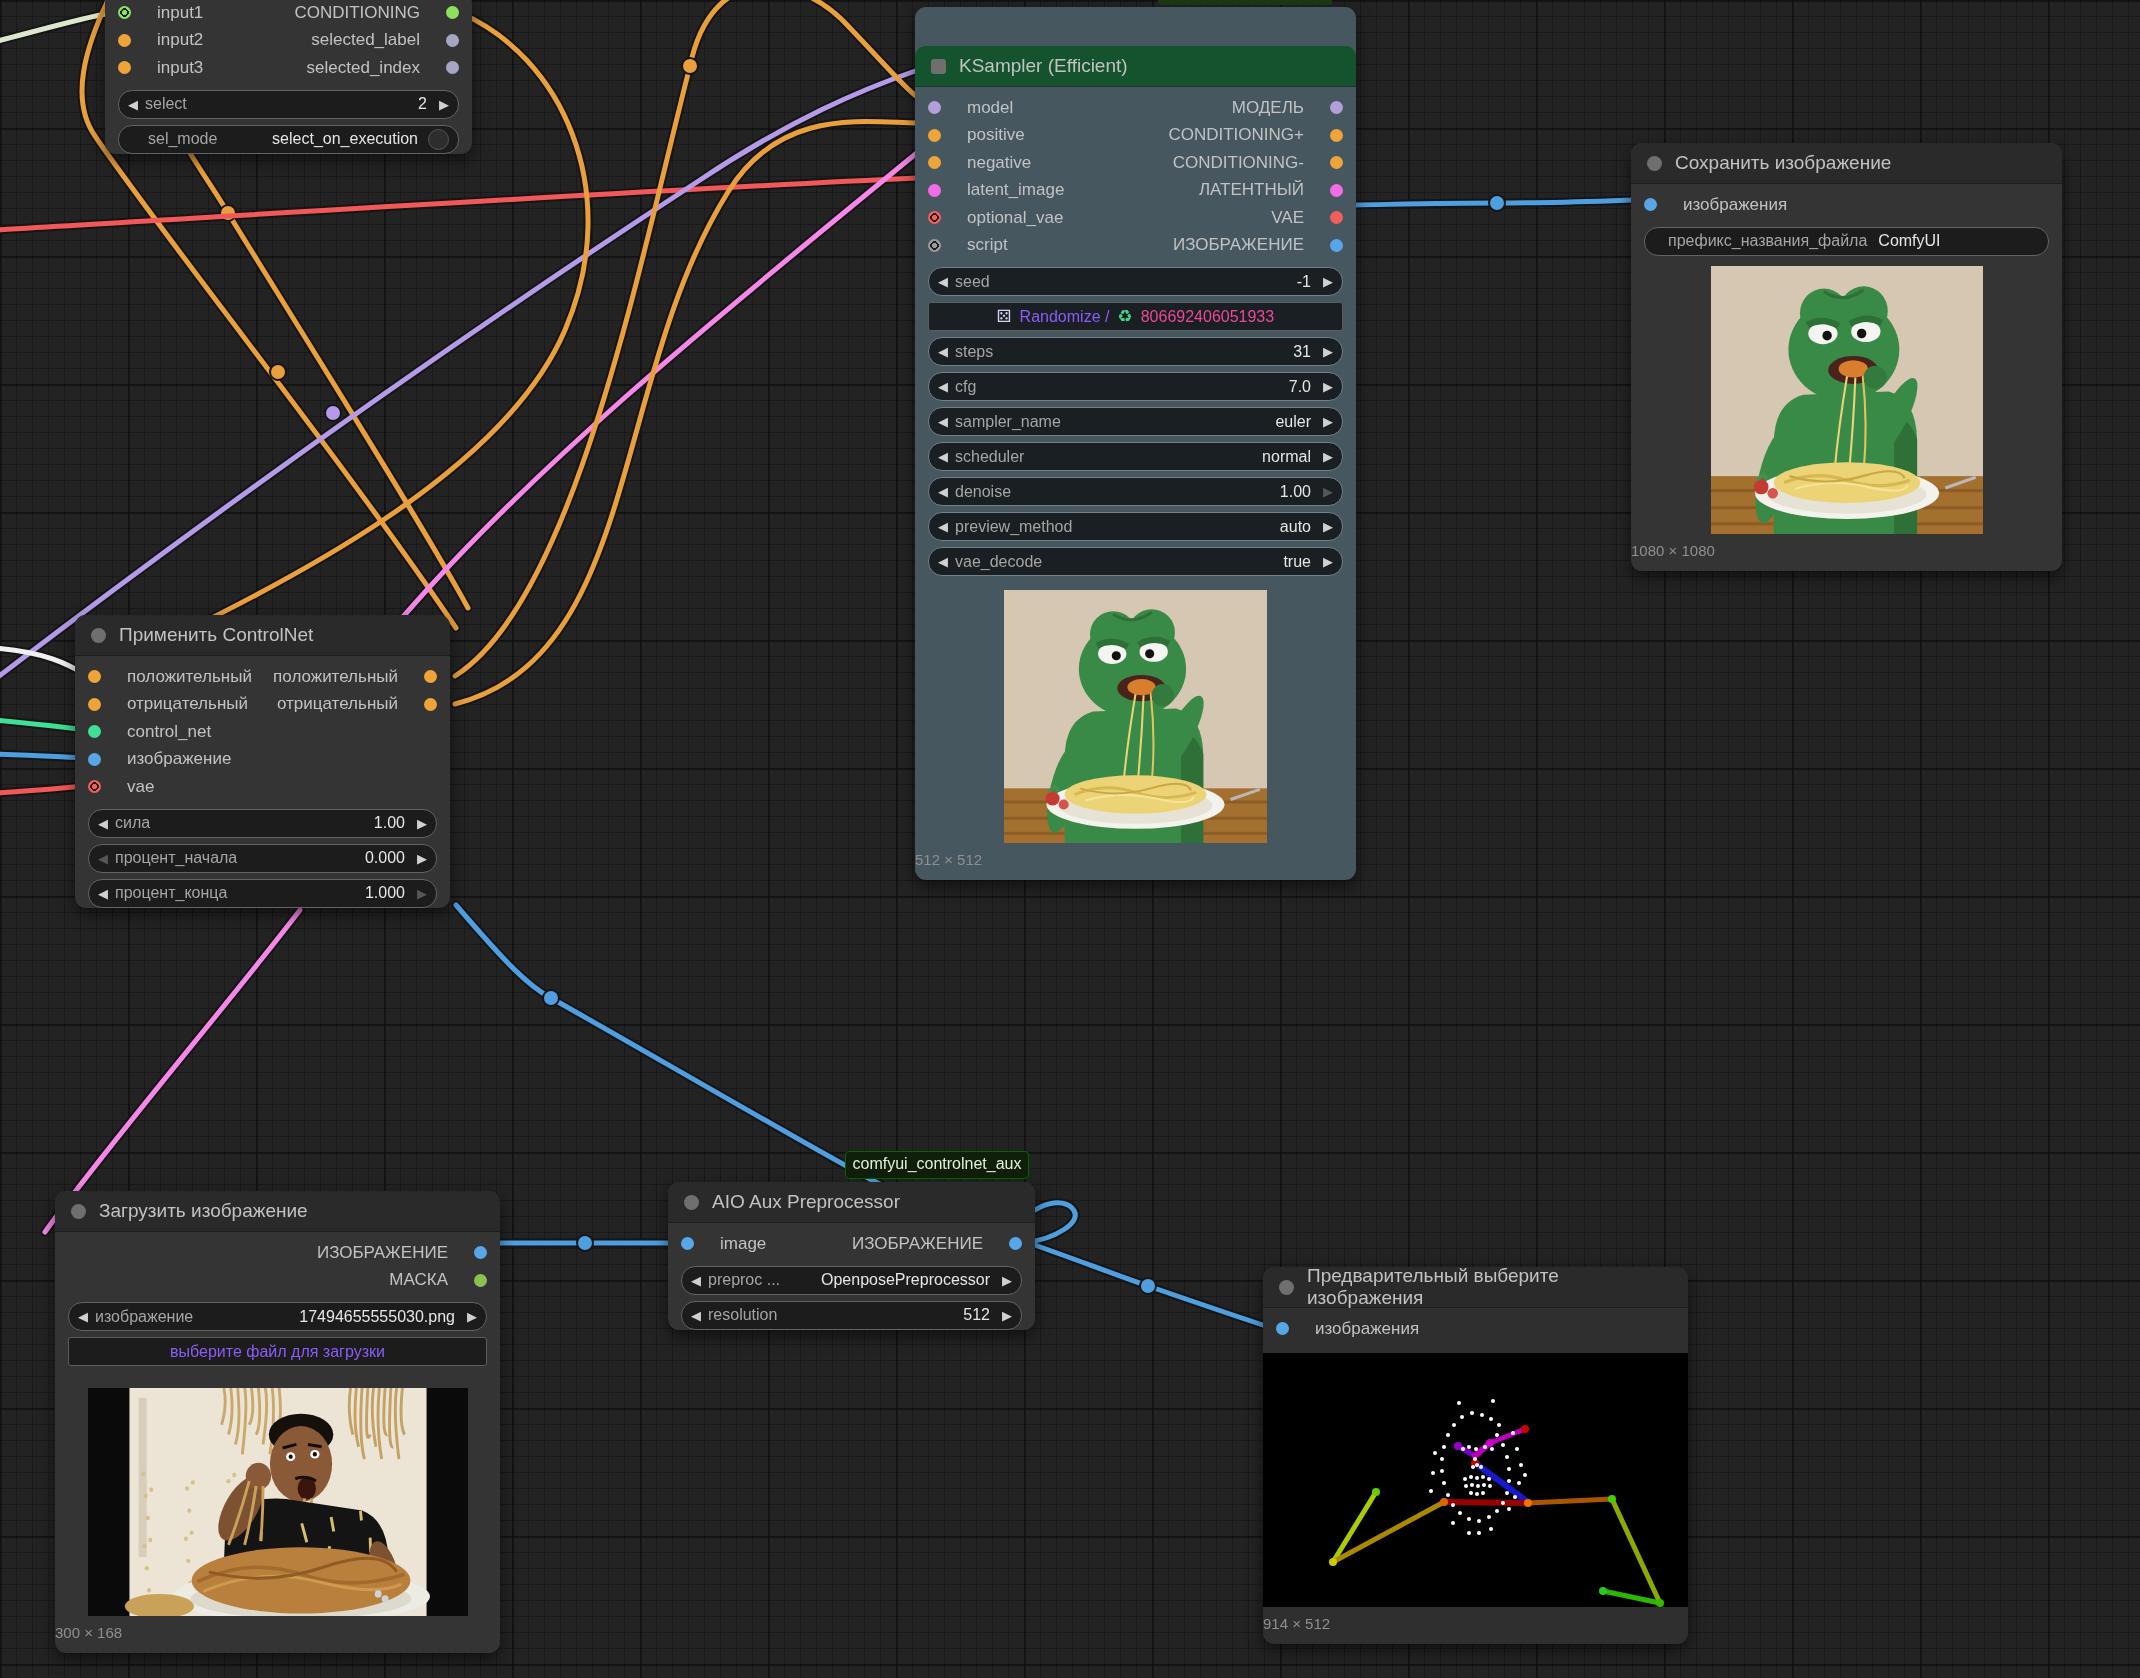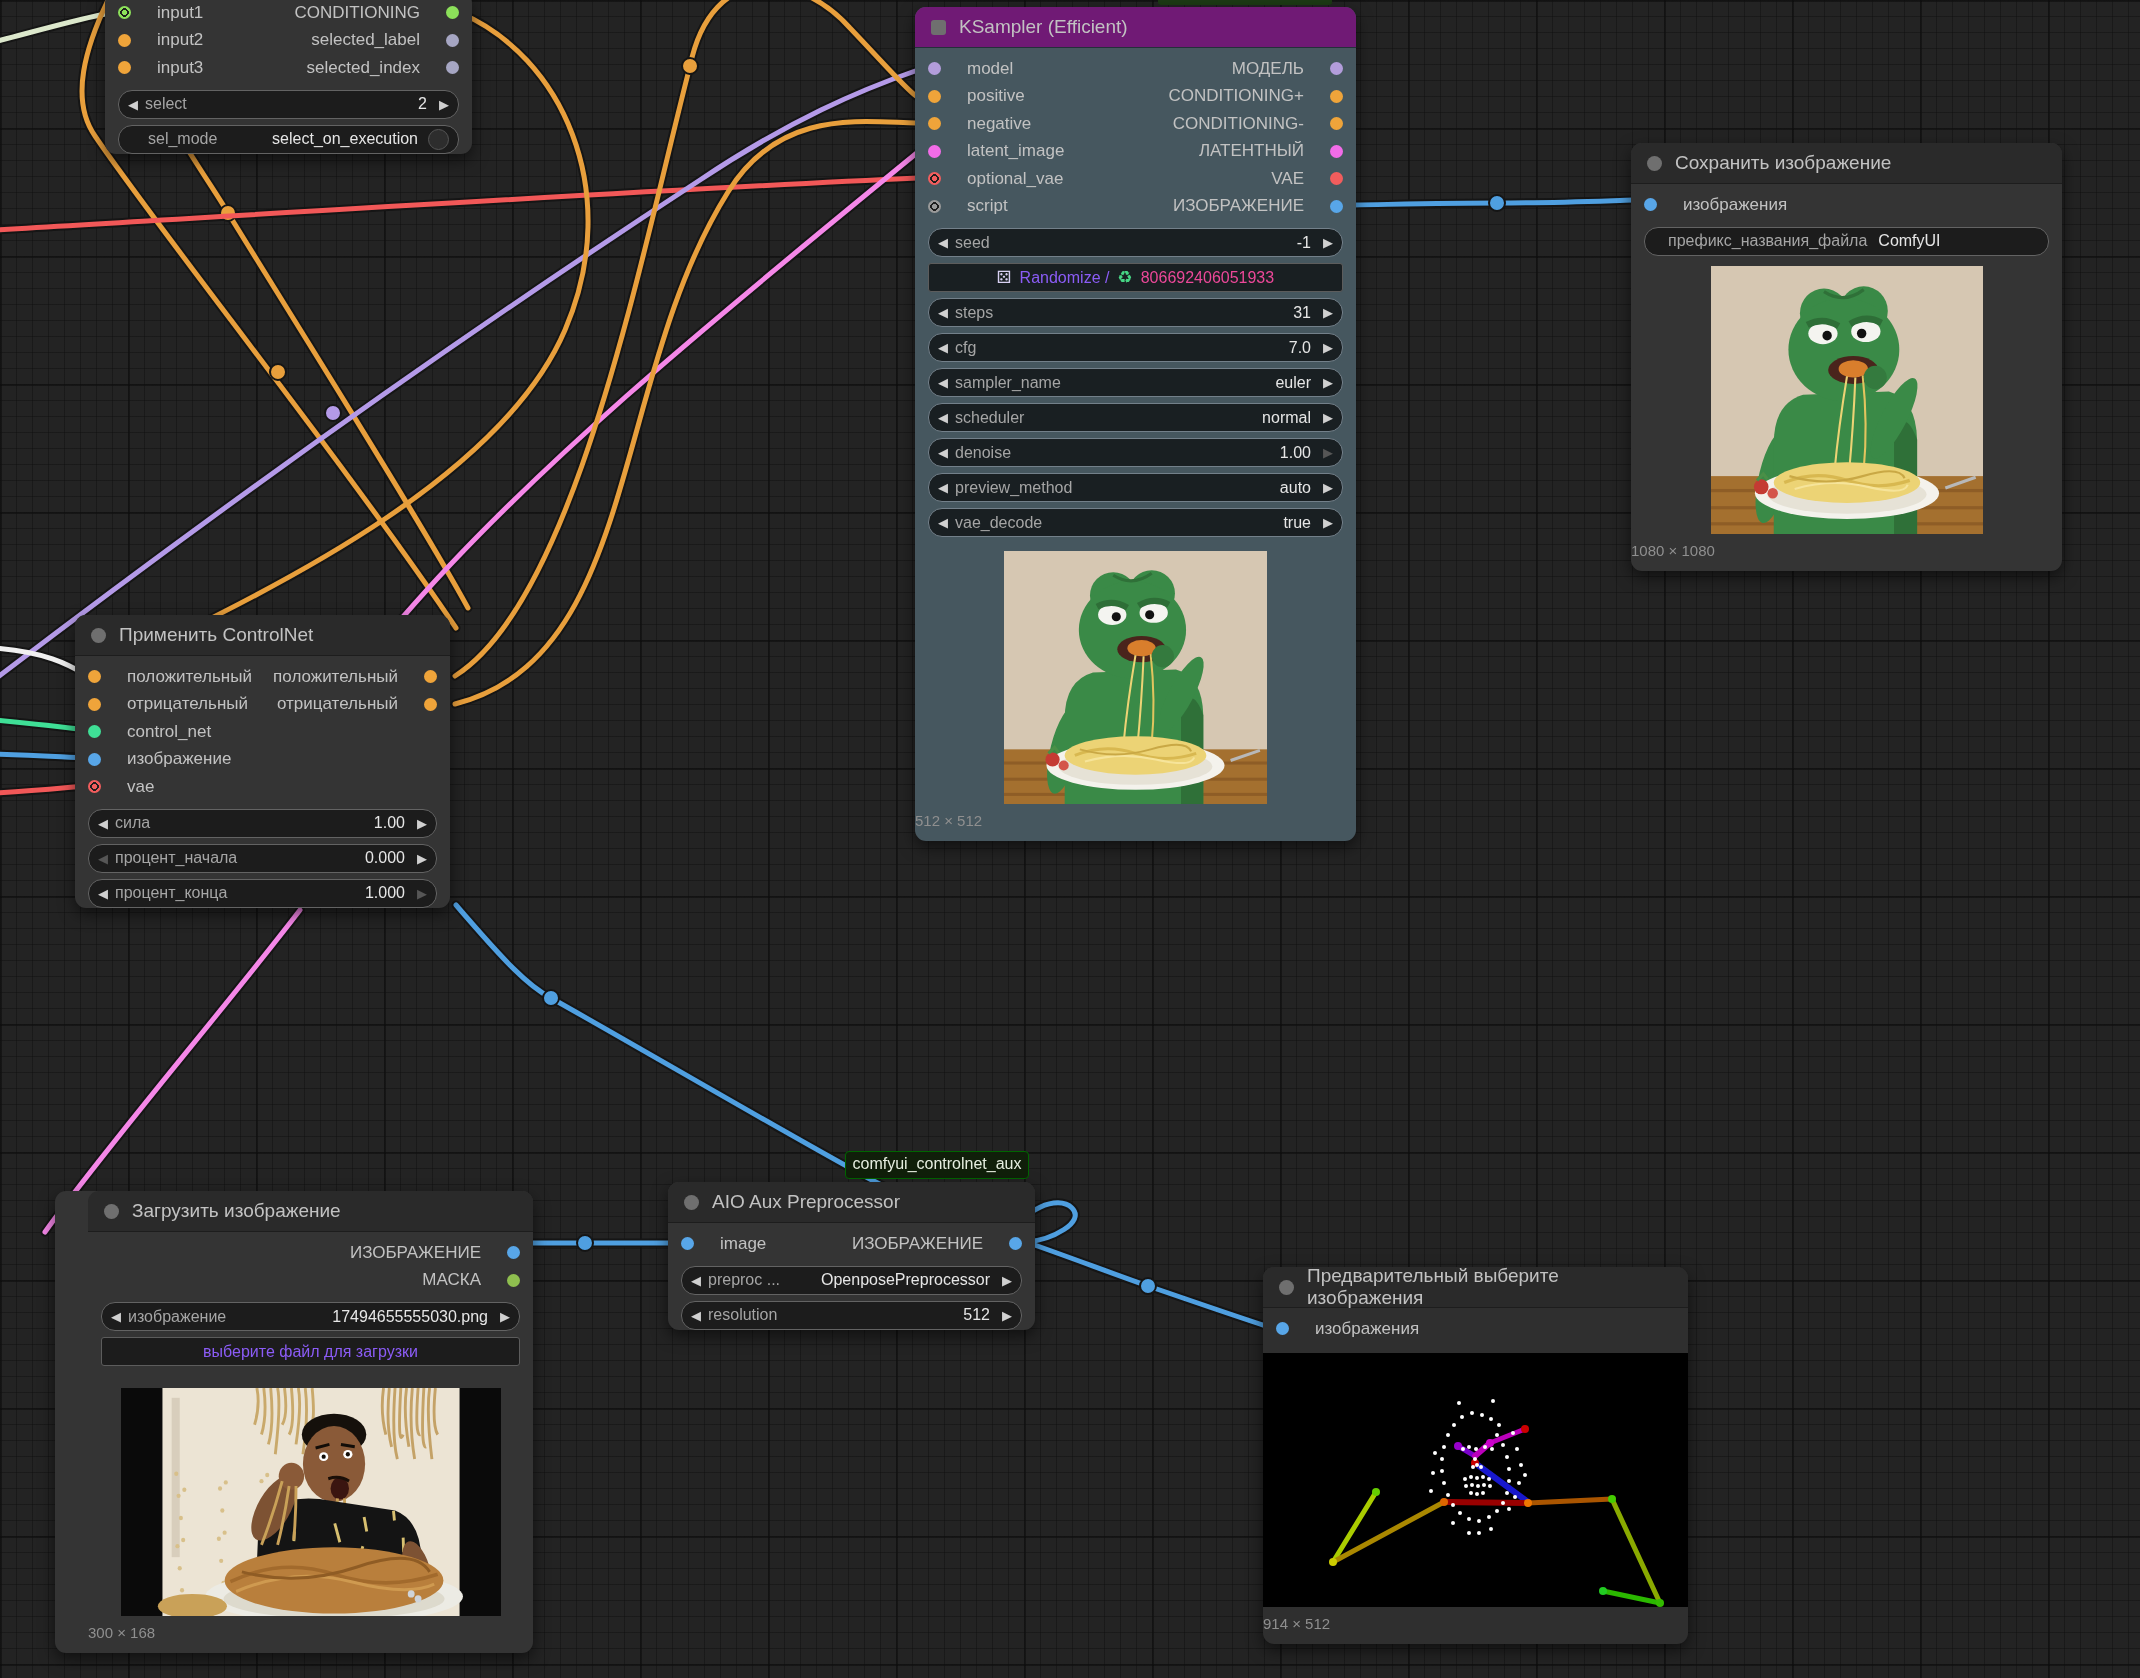--- a/index.html
+++ b/index.html
@@ -13,21 +13,21 @@
     background-size:16px 16px,16px 16px,128px 128px,128px 128px;}
   #wires{position:absolute;left:0;top:0;z-index:1;pointer-events:none;}
   .node{position:absolute;z-index:3;border-radius:11px;background:#343434;
     box-shadow:0 6px 16px rgba(0,0,0,.55);color:#c6c6c6;}
   .node-header{height:40px;display:flex;align-items:center;gap:13px;padding:0 16px;
     background:#2a2a2a;border-radius:11px 11px 0 0;border-bottom:1px solid #1d1d1d;
     color:#c2c2c2;font-size:19px;}
   .hdr-dot{width:15px;height:15px;border-radius:50%;background:#6f6f6f;flex:0 0 auto;}
   .hdr-square{width:15px;height:15px;border-radius:3px;background:#6f6f6f;flex:0 0 auto;}
   .ks{background:#46575f;}
-  .ks .node-header{background:#701a75;border-bottom-color:#24303a;}
+  .ks .node-header{background:#14532d;border-bottom-color:#24303a;margin-top:39px;}
   .rows{padding:7px 13px 2px;}
   .row{height:27.5px;display:flex;align-items:center;justify-content:space-between;font-size:17px;}
   .slot{display:flex;align-items:center;gap:26px;}
   .slot.out{margin-left:auto;}
   .dot{width:13px;height:13px;border-radius:50%;flex:0 0 auto;}
   .slot-label{color:#c2c2c2;white-space:nowrap;}
   .widget{height:27px;margin:6px 13px 0;border:1px solid #636363;border-radius:14px;
     background:#1c1c1c;display:flex;align-items:center;padding:0 9px;font-size:16px;white-space:nowrap;}
   .ks .widget{border-color:#73808a;background:#191f22;}
   .widget.rect{border-radius:3px;justify-content:center;gap:8px;border-color:#5c5c5c;}
@@ -42,21 +42,21 @@
   .recy{color:#46d584;font-size:17px;}
   .w-num{color:#ec4899;}
   .btn-text{color:#8b5cf6;}
   .nimg{background:#000;overflow:hidden;}
   .nimg svg{display:block;width:100%;height:100%;}
   .cap{text-align:left;color:#8f8f8f;font-size:15px;margin:8px 0 12px;}
   #n-switch{left:105px;top:-8px;width:367px;}
   #n-ksampler{left:915px;top:7px;width:441px;}
   #n-save{left:1631px;top:143px;width:431px;}
   #n-controlnet{left:75px;top:615px;width:375px;}
-  #n-load{left:55px;top:1191px;width:445px;padding-left:33px;}
+  #n-load{left:55px;top:1191px;width:445px;}
   #n-aio{left:668px;top:1182px;width:367px;}
   #n-preview{left:1263px;top:1267px;width:425px;background:#2f2f2f;}
   #n-ksampler .nimg{width:263px;height:253px;margin:14px auto 0;}
   #n-save .nimg{width:272px;height:268px;margin:10px auto 0;}
   #n-load .nimg{width:380px;height:228px;margin:22px auto 0;}
   #n-preview .nimg{width:425px;height:254px;margin:8px 0 0;}
   #ks-badge{position:absolute;left:1158px;top:0;width:174px;height:5px;z-index:2;
     background:#1c3a14;border-radius:0 0 3px 3px;}
   #aio-tag{position:absolute;left:845px;top:1151px;width:182px;height:26px;z-index:2;
     background:#101f0a;border:1px solid #060;border-radius:4px;color:#e6eee0;

